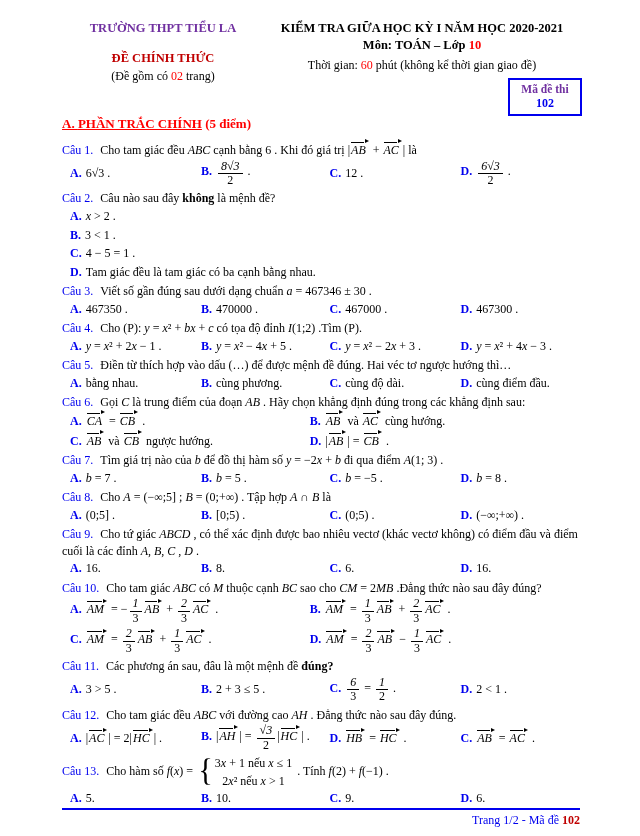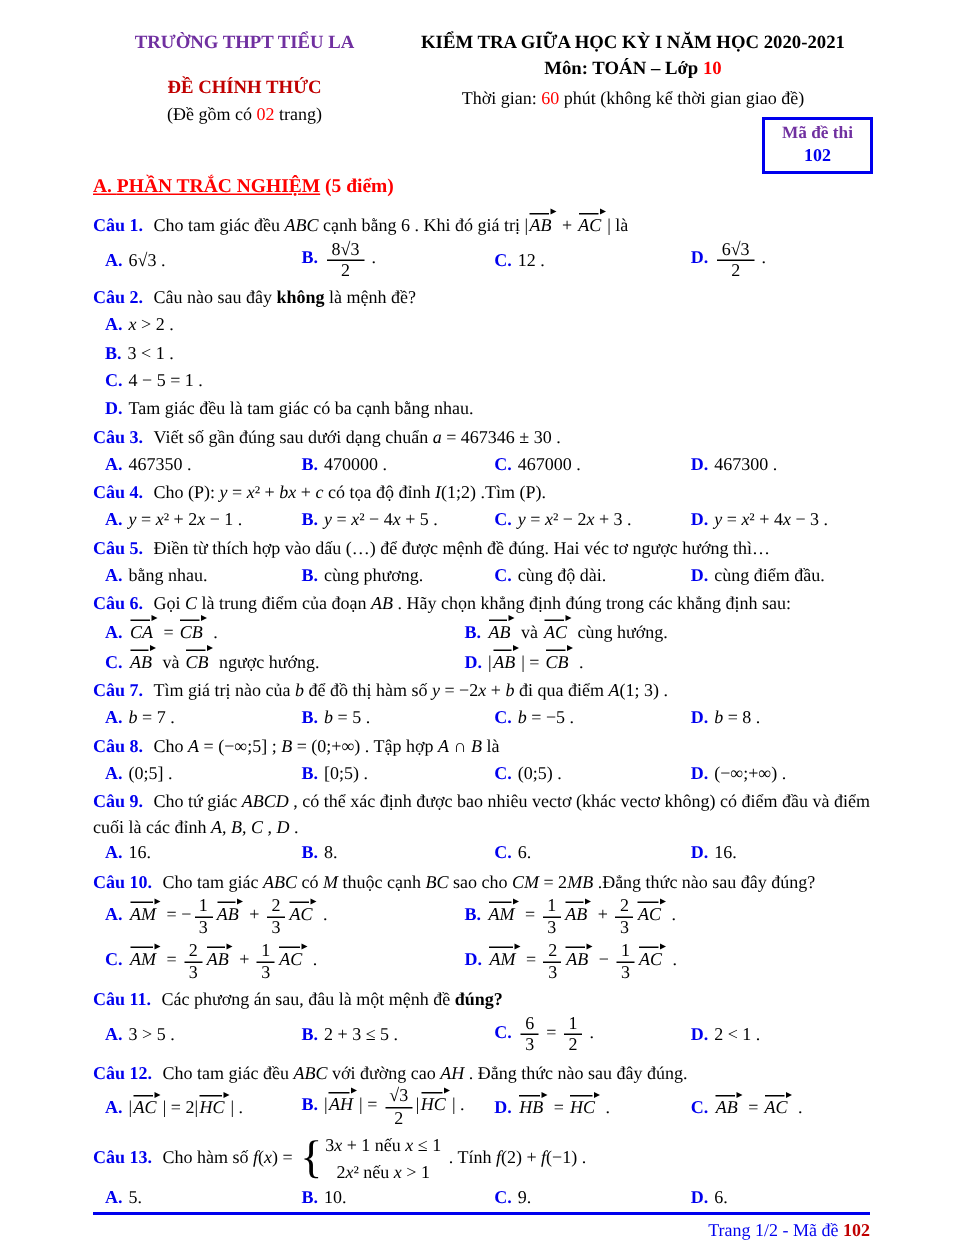--- a/index.html
+++ b/index.html
@@ -34,37 +34,37 @@
   .code-num{color:var(--blue); font-weight:bold; font-size:12px;}
 
   
   .section-head{margin-top:15px; color:var(--red); font-weight:bold; font-size:13px;}
   .section-head .u{text-decoration:underline;}
 
   
   .questions{margin-top:6px;}
   .question{margin-top:2px;}
   .q-text{margin:2px 0 0;}
-  .q-label{color:var(--blue); font-weight:bold; margin-right:4px;}
+  .q-label{color:var(--blue); font-weight:normal; margin-right:4px;}
   .opts{padding-left:8px; margin:0;}
   .opts.row4{display:grid; grid-template-columns:1.02fr 1fr 1.02fr 0.96fr; align-items:center; column-gap:4px;}
   .opts.grid2{display:grid; grid-template-columns:47% 53%; align-items:center;}
   .opts.stack .opt{display:block;}
   .opt{padding:1px 0;}
   .opt-key{color:var(--blue); font-weight:bold; margin-right:4px;}
 
   
   i{font-style:italic;}
   .vec{position:relative; display:inline-block; padding:3px 3px 0 1px; line-height:1.05; margin-right:1px;}
   .vec::before{content:""; position:absolute; top:1px; left:1px; right:5px; border-top:1px solid currentColor;}
   .vec::after{content:""; position:absolute; top:-1.5px; right:0; width:0; height:0;
               border-top:2.5px solid transparent; border-bottom:2.5px solid transparent;
               border-left:4px solid currentColor;}
   .frac{display:inline-block; vertical-align:-0.72em; text-align:center; line-height:1.12; margin:0 2px;}
-  .frac .fn{display:block; border-bottom:1px solid currentColor; padding:0 3px;}
+  .frac .fn{display:block; border-bottom:1px solid currentColor; padding:0 3px;font-style:italic;}
   .frac .fd{display:block; padding:0 3px;}
   .cases{display:inline-flex; align-items:center; vertical-align:middle; margin:0 2px;}
   .cases .brace{font-size:2.55em; font-weight:400; line-height:0.78; margin-right:2px;}
   .cases .cl{display:inline-flex; flex-direction:column; text-align:center; row-gap:1px;}
 
   
   .foot{margin-top:auto; border-top:2px solid var(--blue); text-align:right; padding-top:2px;
         color:var(--blue); font-size:12px;}
   .foot-code{color:var(--darkred); font-weight:bold;}
 </style>
@@ -86,21 +86,21 @@
     </div>
   </header>
 
   <div class="candidate">Họ và tên thí sinh: ................................................................................................................ SBD: ..........................</div>
 
   <div class="code-box">
     <div class="code-label">Mã đề thi</div>
     <div class="code-num">102</div>
   </div>
 
-  <div class="section-head"><span class="u">A. </span><span class="u">PHẦN TRẮC NGHIỆM</span><span> (5 điểm)</span></div>
+  <div class="section-head"><span class="u">A. </span><span class="u">PHẦN TRẮC CHÍNH</span><span> (5 điểm)</span></div>
 
   <main class="questions">
   <section class="question">
     <p class="q-text"><b class="q-label">Câu 1. </b><span class="q-body">Cho tam giác đều <i>ABC</i> cạnh bằng 6 . Khi đó giá trị |<span class="vec"><i>AB</i></span> + <span class="vec"><i>AC</i></span>| là</span></p>
     <div class="opts row4">
   <span class="opt"><b class="opt-key">A.</b><span class="opt-text">6√3 .</span></span>
 
   <span class="opt"><b class="opt-key">B.</b><span class="opt-text"><span class="frac"><span class="fn">8√3</span><span class="fd">2</span></span> .</span></span>
 
   <span class="opt"><b class="opt-key">C.</b><span class="opt-text">12 .</span></span>

